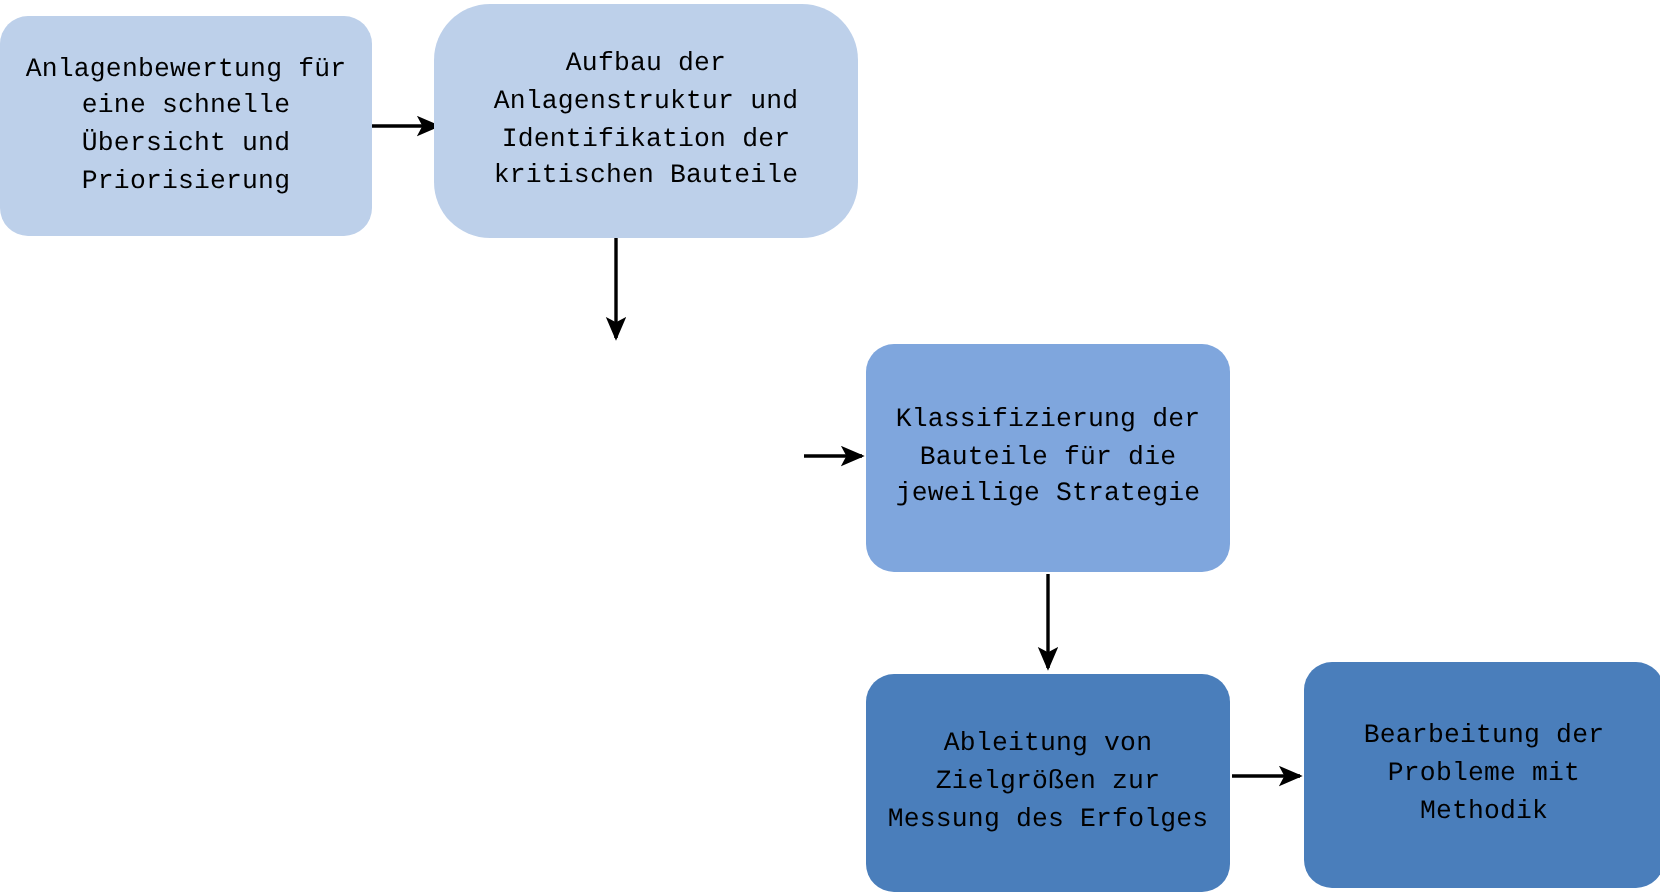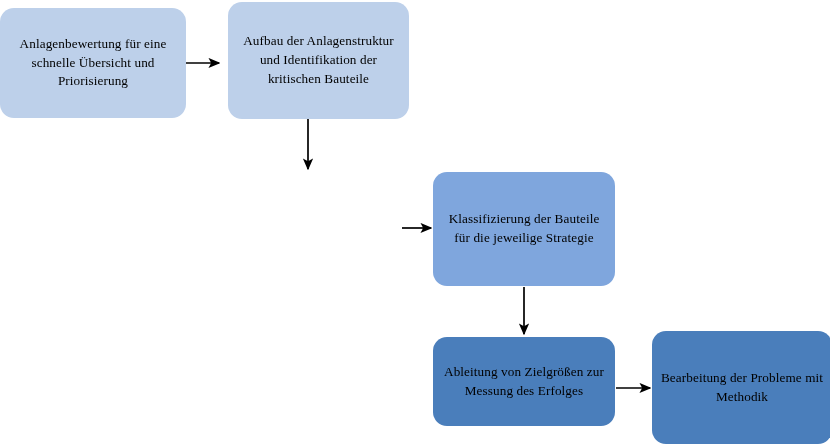--- a/index.html
+++ b/index.html
@@ -6,21 +6,21 @@
     margin: 0;
     padding: 0;
     background: #ffffff;
   }
   #canvas {
     position: relative;
     width: 830px;
     height: 446px;
     background: #ffffff;
     overflow: hidden;
-    font-family: Liberation Serif, serif;
+    font-family: Liberation Mono, monospace;
   }
   .node {
     position: absolute;
     box-sizing: border-box;
     display: flex;
     align-items: center;
     justify-content: center;
     text-align: center;
     color: #000000;
     font-size: 13.2px;
@@ -67,30 +67,30 @@
 
     <line x1="524" y1="287" x2="524" y2="334" stroke="#000000" stroke-width="1.7" marker-end="url(#arrowhead)"></line>
 
     <line x1="616" y1="388" x2="650" y2="388" stroke="#000000" stroke-width="1.7" marker-end="url(#arrowhead)"></line>
   </svg>
 
   <div class="node tone-light" style="left:0px; top:8px; width:186px; height:110px;">
     <span>Anlagenbewertung für eine schnelle Übersicht und Priorisierung</span>
   </div>
 
-  <div class="node tone-light" style="left:228px; top:2px; width:181px; height:117px;">
+  <div class="node tone-light" style="left:217px; top:2px; width:212px; height:117px;border-radius:28px;">
     <span>Aufbau der Anlagenstruktur und Identifikation der kritischen Bauteile</span>
   </div>
 
 
   <div class="node tone-mid" style="left:433px; top:172px; width:182px; height:114px;">
     <span>Klassifizierung der Bauteile für die jeweilige Strategie</span>
   </div>
 
-  <div class="node tone-dark" style="left:433px; top:337px; width:182px; height:89px;">
+  <div class="node tone-dark" style="left:433px; top:337px; width:182px; height:109px;">
     <span>Ableitung von Zielgrößen zur Messung des Erfolges</span>
   </div>
 
   <div class="node tone-dark" style="left:652px; top:331px; width:180px; height:113px;">
     <span>Bearbeitung der Probleme mit Methodik</span>
   </div>
 
 </div>
 
 </body></html>

